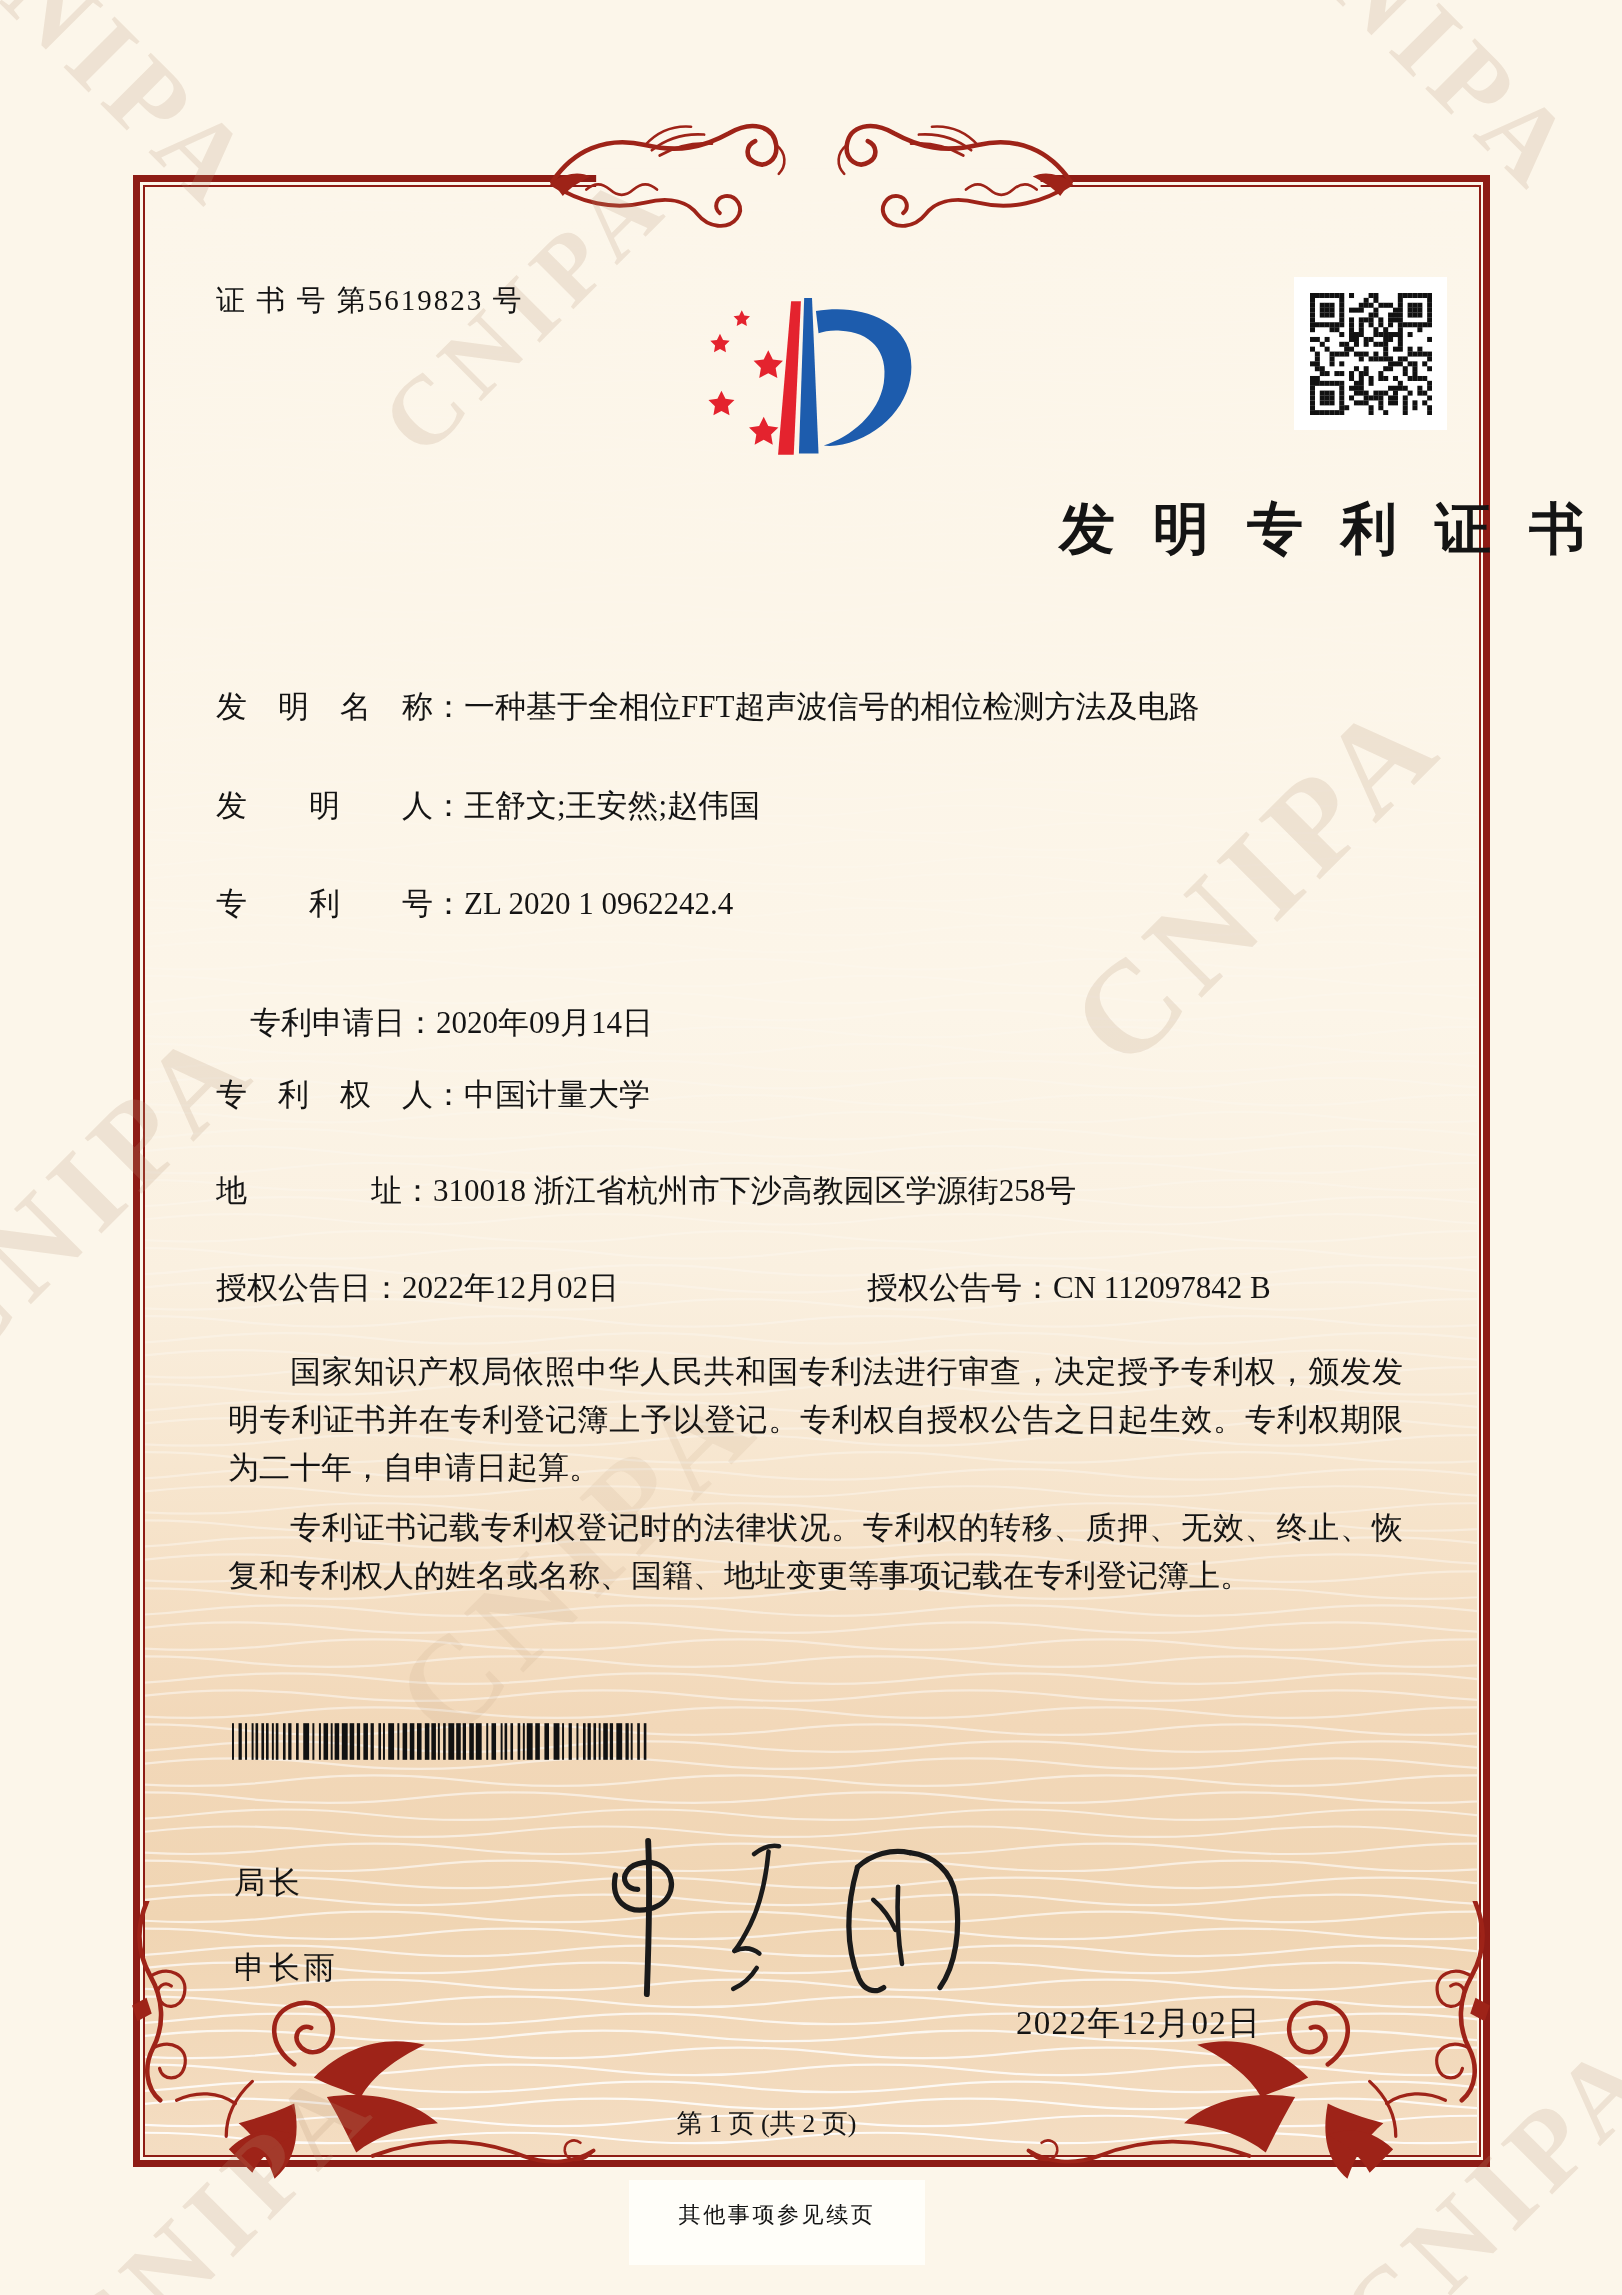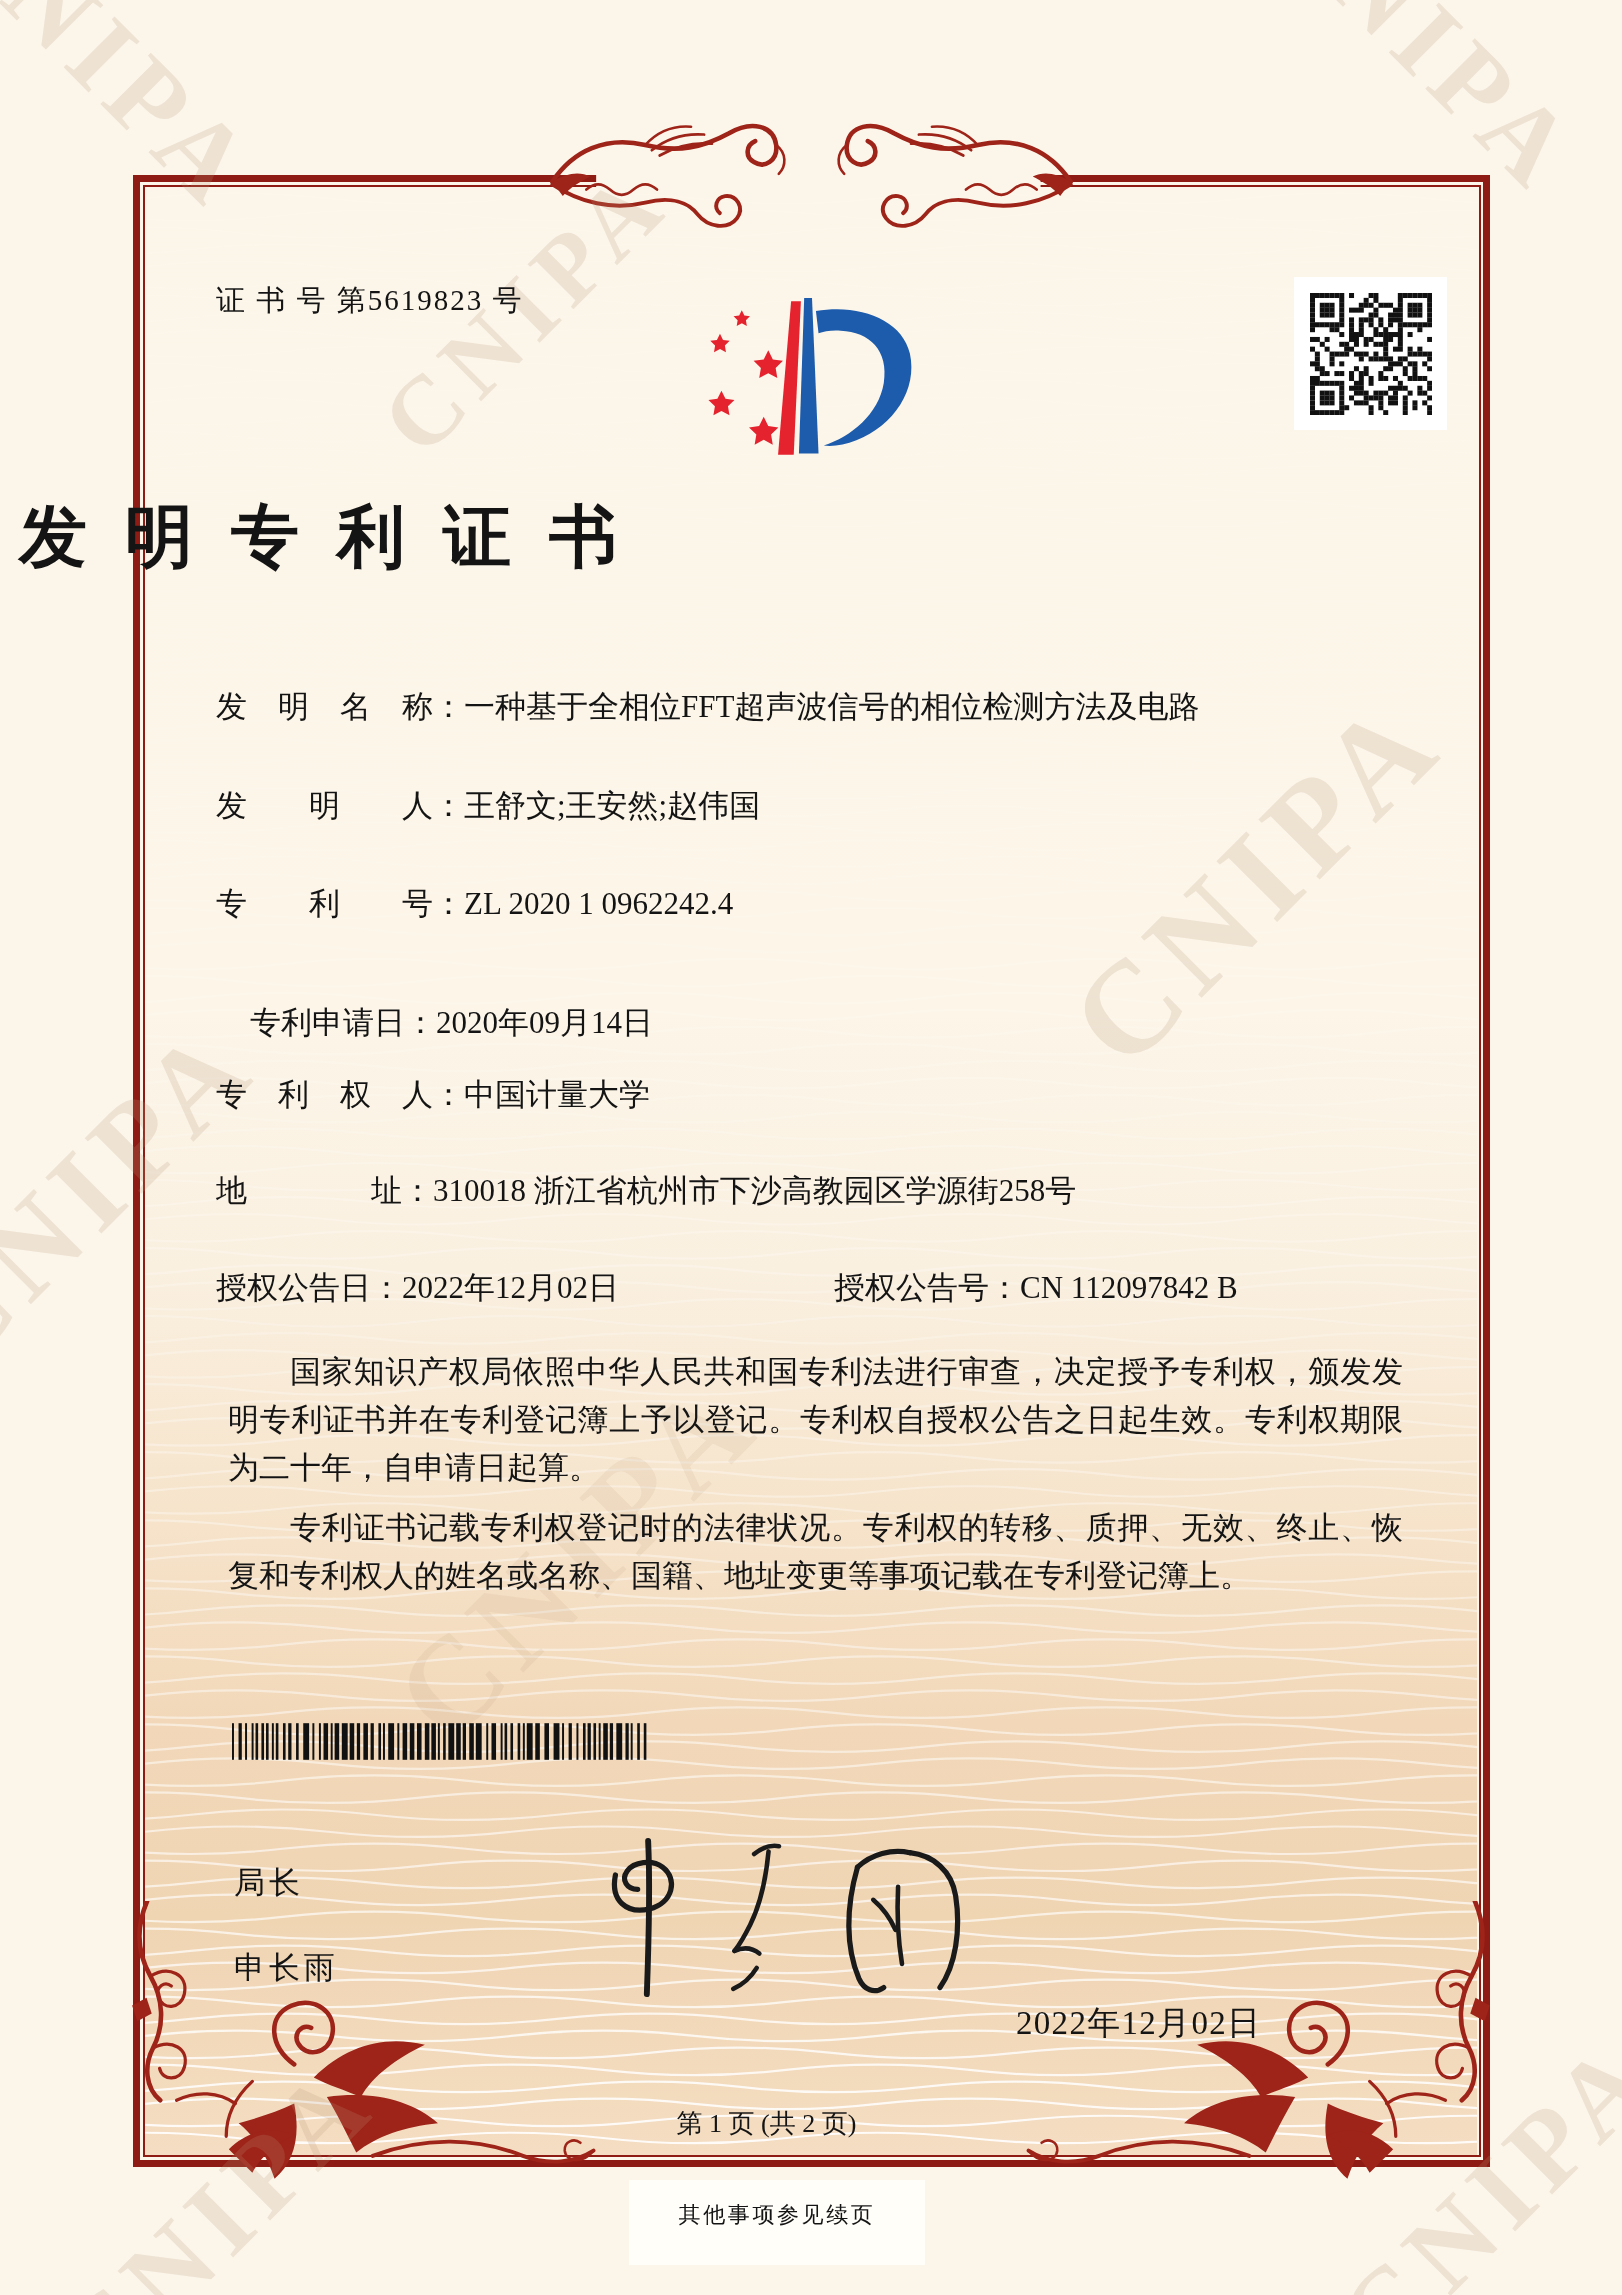--- a/index.html
+++ b/index.html
@@ -34,22 +34,22 @@
     z-index:4;font-weight:700;letter-spacing:10.5px;white-space:nowrap;
     color:rgba(184,150,118,0.20);
     font-family:"Liberation Serif","DejaVu Serif",serif;
   }
   .wm.faint{color:rgba(184,150,118,0.12);}
 
   
   .content{z-index:5;}
   .cert-no{left:216px;top:281px;font-size:29px;letter-spacing:2px;white-space:nowrap;}
   .title{
-    left:0;top:492px;width:1623px;text-align:left;
-    font-size:68px;font-weight:700;letter-spacing:38px;padding-left:19px;
+    left:0;top:492px;width:1623px;text-align:right;
+    font-size:56px;font-weight:700;letter-spacing:38px;padding-left:19px;
     box-sizing:border-box;white-space:nowrap;
   }
   .field-row{left:216px;font-size:31px;white-space:nowrap;}
   .field-row .lbl,.field-row .val{display:inline;}
   .field-col2{left:834px;font-size:31px;white-space:nowrap;}
   .paras{
     left:216px;top:1336px;width:1199px;font-size:31px;line-height:48px;
     text-align:justify;
   }
   .paras p{margin:12px;text-indent:62px;}
@@ -603,21 +603,21 @@
 </div>
 <div class="abs content field-row" style="top:1074px;">
   <span class="lbl">专　利　权　人：</span><span class="val">中国计量大学</span>
 </div>
 <div class="abs content field-row" style="top:1170px;">
   <span class="lbl">地　　　　址：</span><span class="val">310018 浙江省杭州市下沙高教园区学源街258号</span>
 </div>
 <div class="abs content field-row" style="top:1267px;">
   <span class="lbl">授权公告日：</span><span class="val">2022年12月02日</span>
 </div>
-<div class="abs content field-col2" style="top:1267px;">
+<div class="abs content field-col2" style="top:1267px;margin-left:33px;">
   <span class="lbl">授权公告号：</span><span class="val">CN 112097842 B</span>
 </div>
 
 <div class="abs content paras">
   <p>国家知识产权局依照中华人民共和国专利法进行审查，决定授予专利权，颁发发明专利证书并在专利登记簿上予以登记。专利权自授权公告之日起生效。专利权期限为二十年，自申请日起算。</p>
   <p>专利证书记载专利权登记时的法律状况。专利权的转移、质押、无效、终止、恢复和专利权人的姓名或名称、国籍、地址变更等事项记载在专利登记簿上。</p>
 </div>
 
 <div class="abs content barcode-wrap">
   <svg width="417" height="37" viewBox="0 0 638 56" fill="#111111">

